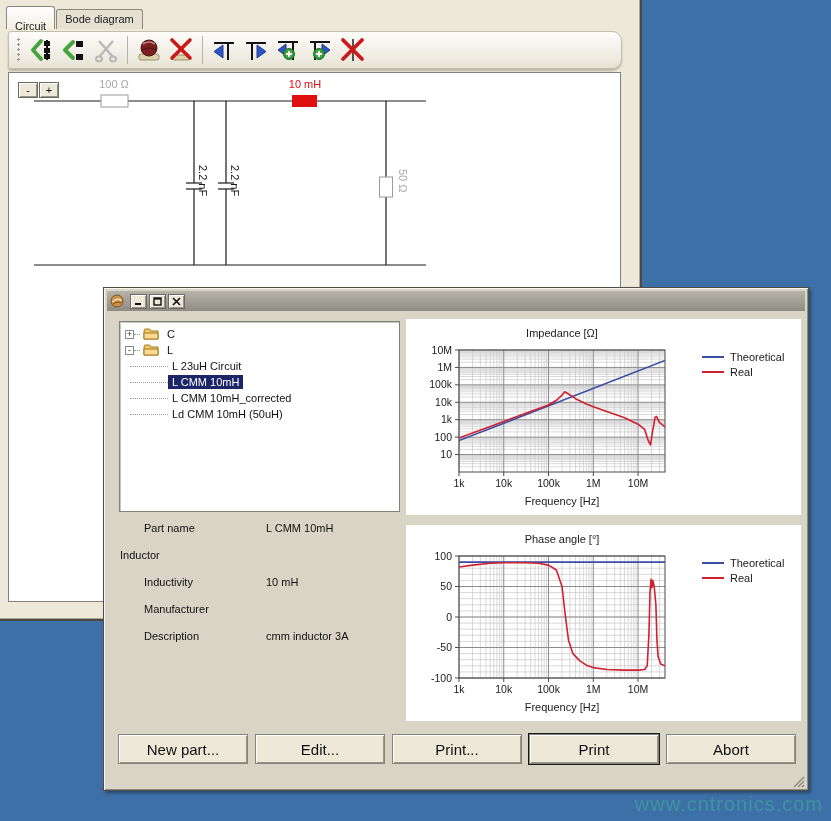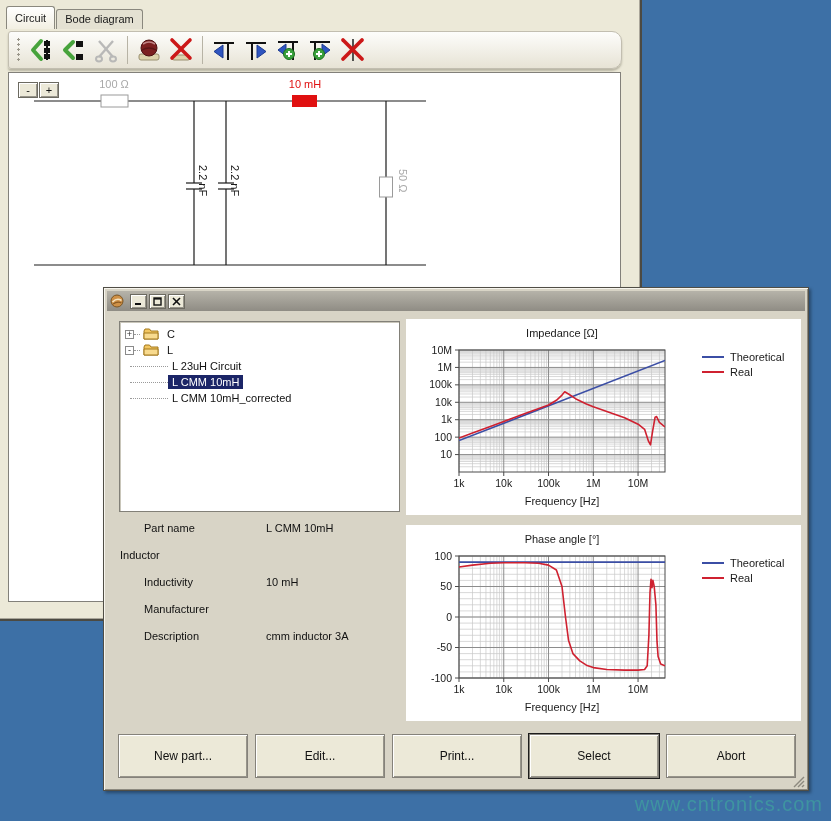--- a/index.html
+++ b/index.html
@@ -6,21 +6,21 @@
   html,body { width:831px; height:821px; overflow:hidden; }
   body { background:#3d70a6; font-family:"Liberation Sans", sans-serif; position:relative; }
 
   
   .main-window { position:absolute; left:0; top:0; width:642px; height:621px;
     background:#ece9d8; border-right:2px solid #4c4a42; border-bottom:2px solid #4c4a42;
     box-shadow: inset -1px -1px 0 #aaa69a; }
   .tabbar { position:absolute; left:6px; top:6px; height:23px; display:flex; align-items:flex-end; }
   .tab { font-size:11px; color:#1a1a1a; background:#e4e1d2; border:1px solid #8a887e;
     border-bottom:none; border-radius:3px 3px 0 0; padding:3px 8px 4px 8px; height:20px; }
-  .tab.active { background:linear-gradient(#ffffff,#f2efe2); height:23px; padding-top:5px; z-index:2; margin-right:1px; }
+  .tab.active { background:linear-gradient(#ffffff,#f2efe2); height:23px; padding-top:13px; z-index:2; margin-right:1px; }
   .toolbar { position:absolute; left:8px; top:31px; width:614px; height:38px;
     background:linear-gradient(#fdfdfb,#e7e3d5); border:1px solid #c2beb0;
     border-radius:3px 10px 10px 3px; box-shadow:0 2px 2px rgba(90,85,70,.35);
     display:flex; align-items:center; padding-left:8px; }
   .tb-grip { width:3px; height:26px; margin-right:6px;
     background-image:radial-gradient(circle, #9a968a 1px, transparent 1.2px);
     background-size:3px 5px; }
   .tbtn { width:32px; height:32px; display:flex; align-items:center; justify-content:center; border-radius:3px; }
   .tbtn.disabled { opacity:.9; }
   .tsep { width:1px; height:28px; background:#b7b3a5; margin:0 5px; }
@@ -59,21 +59,21 @@
   .details { position:absolute; left:16px; top:234px; width:300px; font-size:11px; color:#111; }
   .drow { height:27px; display:flex; }
   .dlabel { width:122px; flex:0 0 auto;margin-left:24px; }
   .dvalue { flex:1; }
 
   .chart-panel { position:absolute; left:302px; width:395px; height:196px; background:#fff; }
   #chart-impedance { top:31px; }
   #chart-phase { top:237px; }
 
   .btnrow { position:absolute; left:14px; top:446px; width:678px; height:34px; display:flex; gap:7px; }
-  .dlg-btn { flex:1; height:44px; font-size:12px; color:#111; background:#ece9d8;
+  .dlg-btn { flex:1; height:30px; font-size:15px; color:#111; background:#ece9d8;
     border:1px solid #85827a; box-shadow: inset 1px 1px 0 #fff, inset -1px -1px 0 #97948a;
     font-family:"Liberation Sans", sans-serif; }
   .dlg-btn.default { box-shadow: 0 0 0 1px #1c1c1c, inset 1px 1px 0 #fff, inset -1px -1px 0 #97948a; }
   .resize-grip { position:absolute; right:3px; bottom:3px; width:13px; height:13px; }
 
   .watermark { position:absolute; right:8px; top:793px; font-size:20px; letter-spacing:1px;
     color:#3f98a0; opacity:.9; }
 </style>
 </head>
 <body>
@@ -283,20 +283,24 @@
         <span class="stub" style="width: 38px; margin-left: 8px;"></span>
         <span class="tree-label">L 23uH Circuit</span>
       </div>
       <div class="tree-row">
         <span class="stub" style="width: 38px; margin-left: 8px;"></span>
         <span class="tree-label sel">L CMM 10mH</span>
       </div>
       <div class="tree-row">
         <span class="stub" style="width: 38px; margin-left: 8px;"></span>
         <span class="tree-label">L CMM 10mH_corrected</span>
+      </div>
+      <div class="tree-row">
+        <span class="stub" style="width: 38px; margin-left: 8px;"></span>
+        <span class="tree-label">Ld CMM 10mH (50uH)</span>
       </div>
     </div>
 
   <div class="details" id="details">
       <div class="drow">
         <span class="dlabel">Part name</span>
         <span class="dvalue">L CMM 10mH</span>
       </div>
       <div class="drow">
         <span class="dvalue">Inductor</span>
@@ -556,21 +560,21 @@
         <line x1="296" y1="38" x2="318" y2="38" stroke="#3b4ea5" stroke-width="2"></line>
         <text x="324" y="42" text-anchor="start" font-size="11" fill="#1a1a1a" font-family="&quot;Liberation Sans&quot;, sans-serif">Theoretical</text>
         <line x1="296" y1="53" x2="318" y2="53" stroke="#cf2130" stroke-width="2"></line>
         <text x="324" y="57" text-anchor="start" font-size="11" fill="#1a1a1a" font-family="&quot;Liberation Sans&quot;, sans-serif">Real</text>
       </svg></div>
 
   <div class="btnrow" id="dialog-buttons">
       <button class="dlg-btn">New part...</button>
       <button class="dlg-btn">Edit...</button>
       <button class="dlg-btn">Print...</button>
-      <button class="dlg-btn default">Select</button>
+      <button class="dlg-btn default">Print</button>
       <button class="dlg-btn">Abort</button>
     </div>
 
   <div class="resize-grip">
     <svg width="13" height="13" viewBox="0 0 13 13">
         <line x1="12" y1="2" x2="2" y2="12" stroke="#8d8a80" stroke-width="1.4"></line>
         <line x1="12" y1="6" x2="6" y2="12" stroke="#8d8a80" stroke-width="1.4"></line>
         <line x1="12" y1="10" x2="10" y2="12" stroke="#8d8a80" stroke-width="1.4"></line>
       </svg>
   </div>

